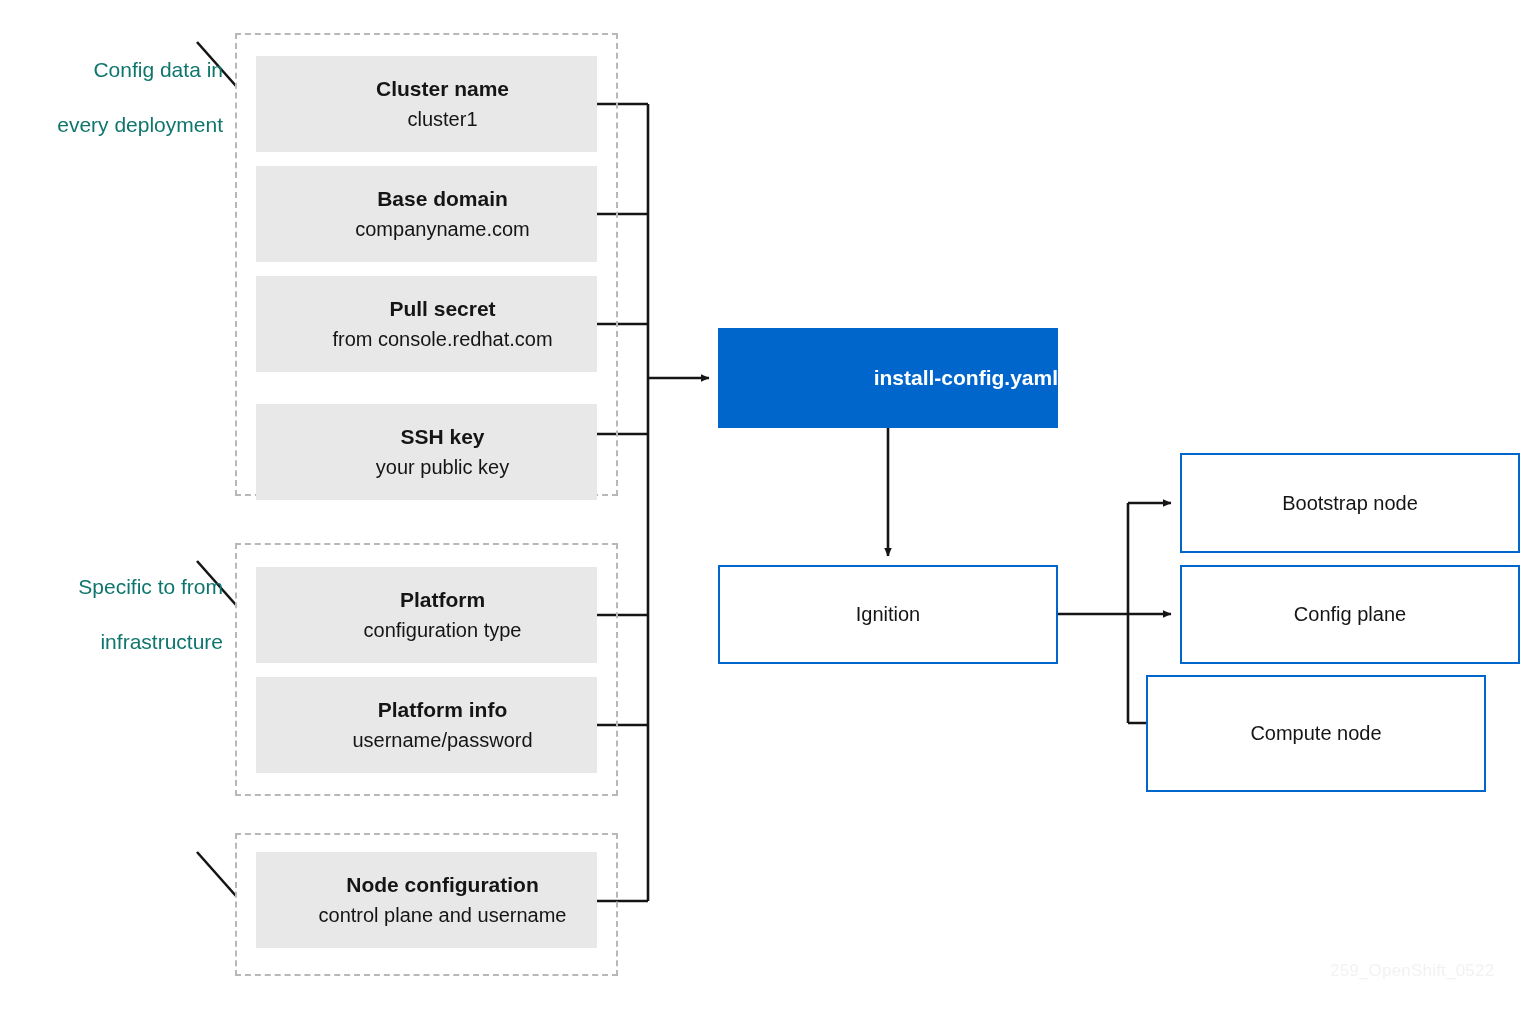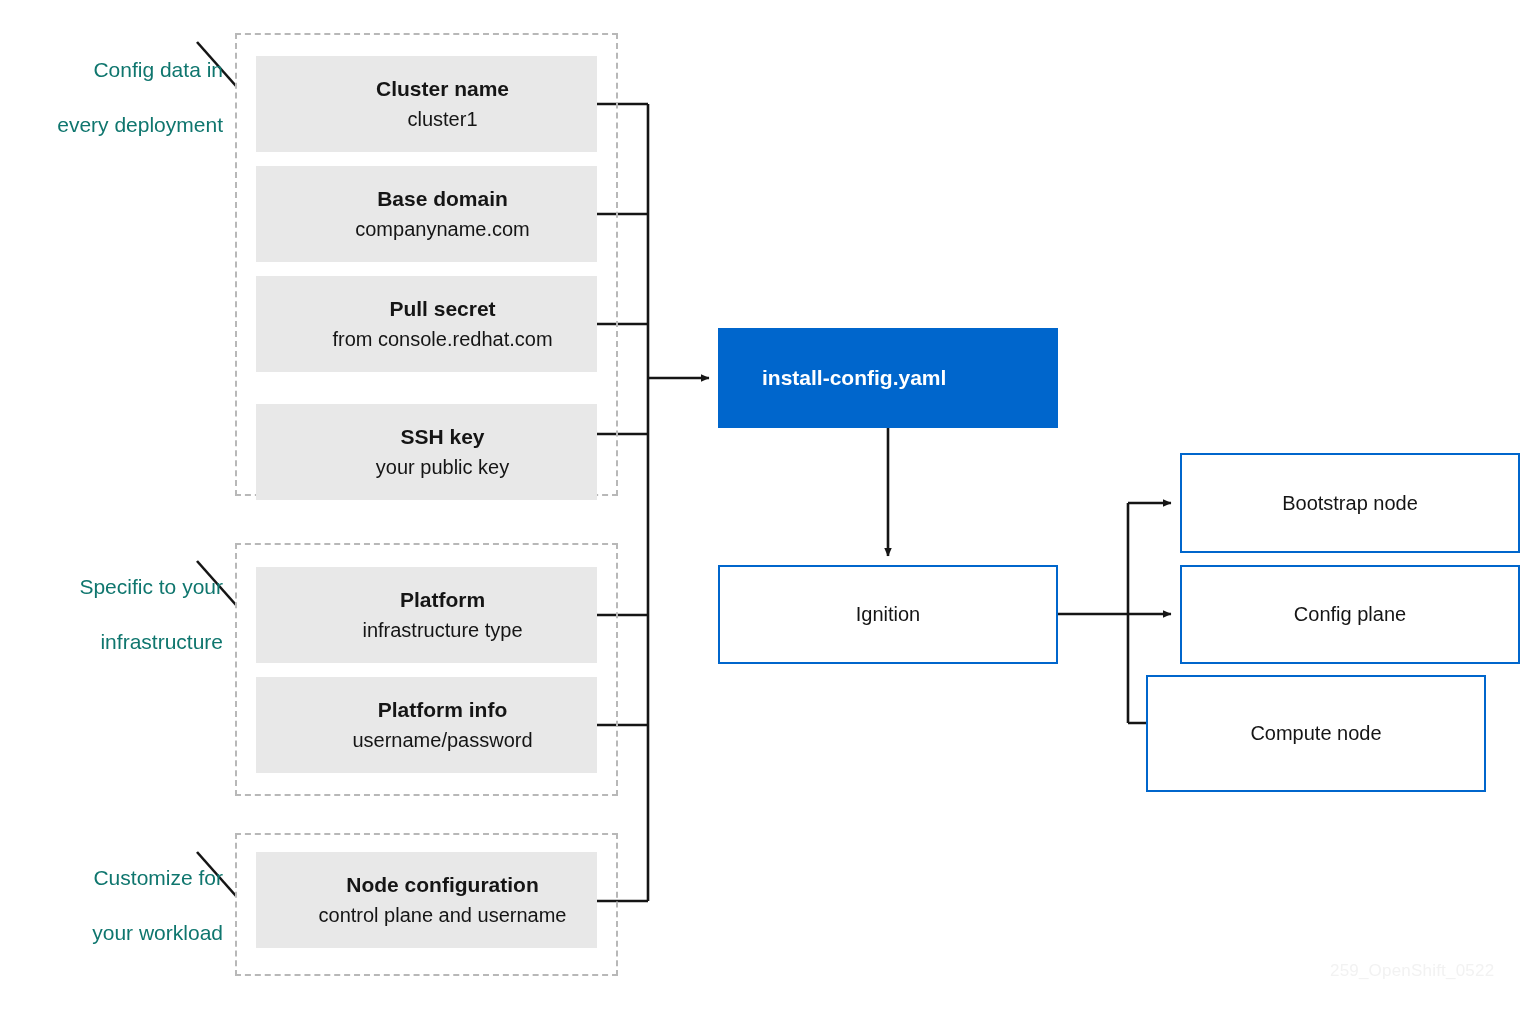--- a/index.html
+++ b/index.html
@@ -61,21 +61,21 @@
     line-height: 1.3;
     margin-top: 3px;
   }
   
   .box-blue-filled {
     position: absolute;
     background: #0066cc;
     box-sizing: border-box;
     display: flex;
     align-items: center;
-    justify-content: flex-start;
+    justify-content: flex-end;
     padding-left: 44px;
   }
   .box-blue-filled .lbl {
     font-size: 21px;
     font-weight: 700;
     color: #ffffff;
   }
   
   .box-blue-outline {
     position: absolute;
@@ -147,28 +147,24 @@
       <path d="M197,852 L236,896"></path>
     </g>
   </svg>
 
   <div class="anno" style="left:0px; top:28px; width:192px;">
     <div>Config data in</div>
     <div>every deployment</div>
   </div>
 
   <div class="anno" style="left:0px; top:545px; width:192px;">
-    <div>Specific to your</div>
+    <div>Specific to from</div>
     <div>infrastructure</div>
   </div>
 
-  <div class="anno" style="left:0px; top:836px; width:192px;">
-    <div>Customize for</div>
-    <div>your workload</div>
-  </div>
 
   <div class="group" style="left:235px; top:33px; width:383px; height:463px;"></div>
 
   <div class="card" style="left:256px; top:56px; width:341px; height:96px;">
     <div class="card-title">Cluster name</div>
     <div class="card-sub">cluster1</div>
   </div>
 
   <div class="card" style="left:256px; top:166px; width:341px; height:96px;">
     <div class="card-title">Base domain</div>
@@ -182,21 +178,21 @@
 
   <div class="card" style="left:256px; top:386px; width:341px; height:96px;margin-top:18px;">
     <div class="card-title">SSH key</div>
     <div class="card-sub">your public key</div>
   </div>
 
   <div class="group" style="left:235px; top:543px; width:383px; height:253px;"></div>
 
   <div class="card" style="left:256px; top:567px; width:341px; height:96px;">
     <div class="card-title">Platform</div>
-    <div class="card-sub">infrastructure type</div>
+    <div class="card-sub">configuration type</div>
   </div>
 
   <div class="card" style="left:256px; top:677px; width:341px; height:96px;">
     <div class="card-title">Platform info</div>
     <div class="card-sub">username/password</div>
   </div>
 
   <div class="group" style="left:235px; top:833px; width:383px; height:143px;"></div>
 
   <div class="card" style="left:256px; top:852px; width:341px; height:96px;">

